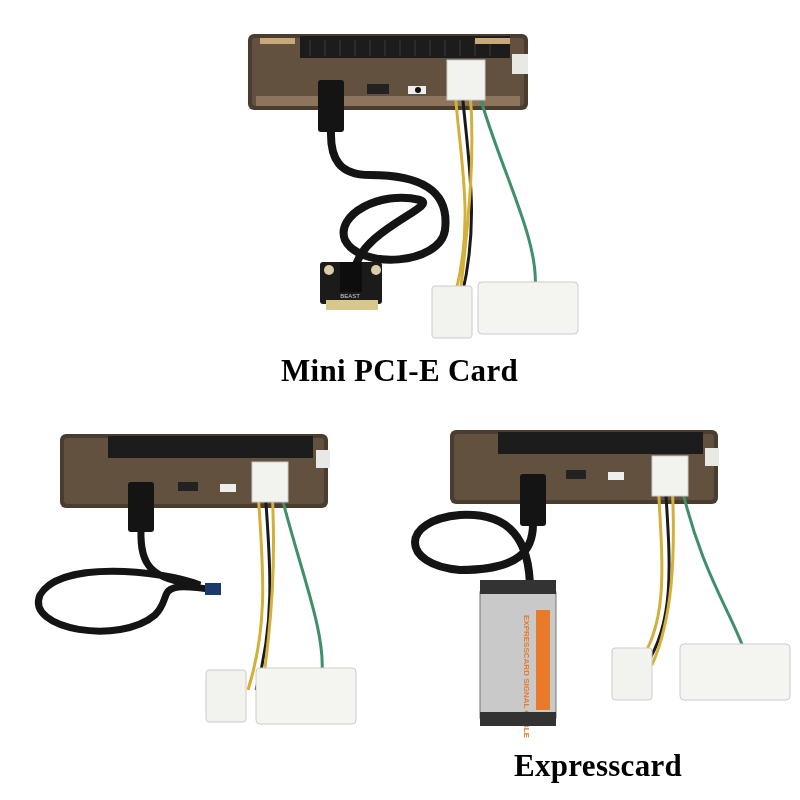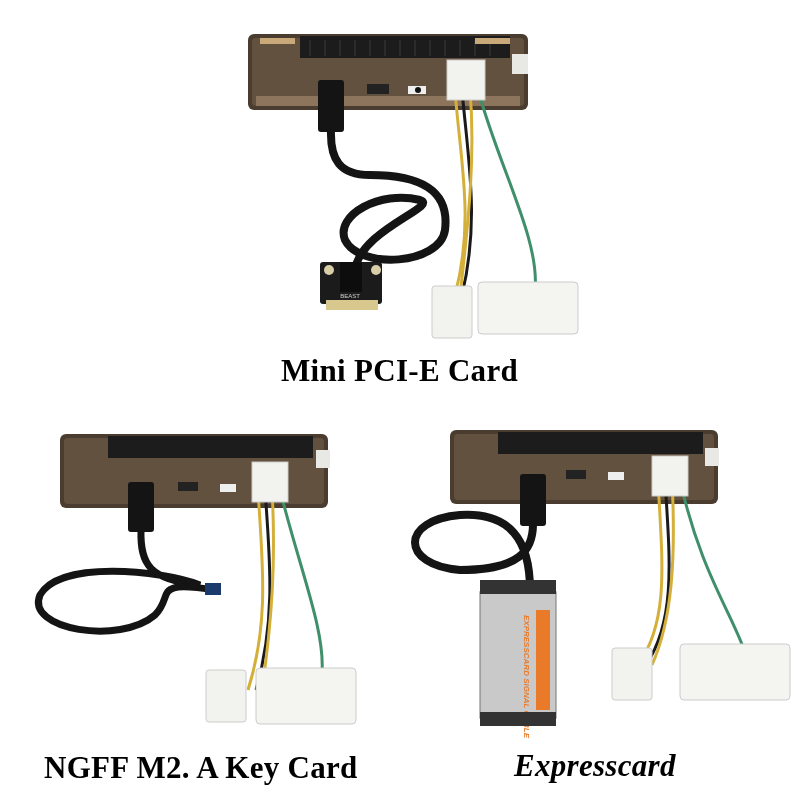--- a/index.html
+++ b/index.html
@@ -79,24 +79,23 @@
     <path d="M141 130 C 140 165, 150 180, 200 185 C 160 170, 60 160, 40 195 C 25 230, 120 245, 155 215 C 175 195, 150 180, 215 190" fill="none" stroke="#141414" stroke-width="7"></path>
     <rect x="205" y="183" width="16" height="12" fill="#1a3a6e"></rect>
     <path d="M258 90 C 262 160, 270 220, 248 290" fill="none" stroke="#d4b03a" stroke-width="3"></path>
     <path d="M265 90 C 270 160, 276 220, 256 290" fill="none" stroke="#1a1a1a" stroke-width="3"></path>
     <path d="M272 90 C 276 160, 272 220, 262 290" fill="none" stroke="#d4b03a" stroke-width="3"></path>
     <path d="M280 90 C 300 170, 325 230, 322 272" fill="none" stroke="#3f8f6a" stroke-width="3"></path>
     <rect x="252" y="62" width="36" height="40" fill="#f2f2ee" stroke="#ccc"></rect>
     <rect x="206" y="270" width="40" height="52" rx="3" fill="#f2f2ee" stroke="#ccc"></rect>
     <rect x="256" y="268" width="100" height="56" rx="4" fill="#f4f4f0" stroke="#ccc"></rect>
   </svg>
-  <div class="caption" style="left:44px;top:350px;">NGFF M2. A Key Card</div>
 </div>
 
-<div class="panel" style="left:400px;top:400px;width:400px;height:400px;font-style:italic;">
+<div class="panel" style="left:400px;top:400px;width:400px;height:400px;">
   <svg width="400" height="400">
     <g>
       <rect x="50" y="30" width="268" height="74" rx="6" fill="#4a3d30"></rect>
       <rect x="54" y="34" width="260" height="66" rx="4" fill="#6b5a45" opacity="0.7"></rect>
       <rect x="98" y="32" width="205" height="22" fill="#1c1c1c"></rect>
       <rect x="166" y="70" width="20" height="9" fill="#222"></rect>
       <rect x="208" y="72" width="16" height="8" fill="#eee"></rect>
       <rect x="305" y="48" width="14" height="18" fill="#e8e8e4"></rect>
     </g>
     <rect x="120" y="74" width="26" height="52" rx="3" fill="#141414"></rect>

